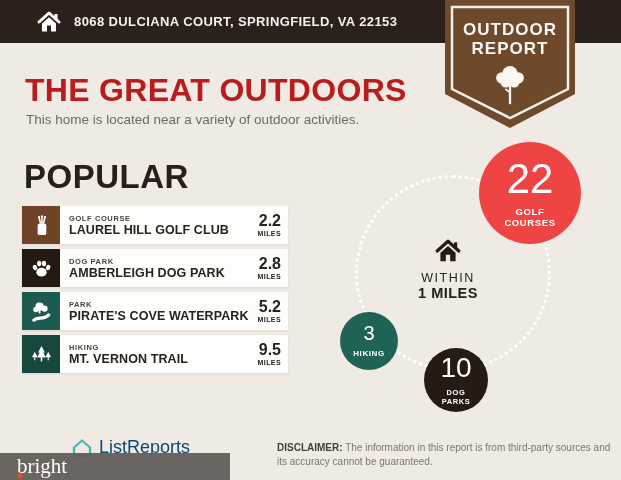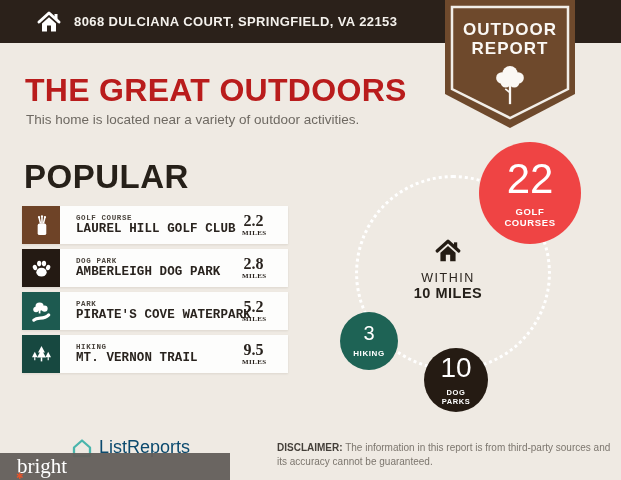--- a/index.html
+++ b/index.html
@@ -24,24 +24,24 @@
   .title{position:absolute;left:25px;top:72px;font-size:32px;font-weight:800;color:#b91c1c;letter-spacing:.3px;}
   .subtitle{position:absolute;left:26px;top:112px;font-size:13.5px;color:#6e6962;}
   .popular-h{position:absolute;left:24px;top:158px;font-size:33px;font-weight:800;color:#262019;letter-spacing:.5px;}
 
   
   .list{position:absolute;left:22px;top:206px;width:266px;}
   .item{display:flex;align-items:center;background:#fdfdfc;height:38px;margin-bottom:5px;
         box-shadow:0 1px 2px rgba(60,50,40,.10);}
   .sq{width:38px;height:38px;flex:0 0 38px;display:flex;align-items:center;justify-content:center;}
   .sq0{background:#6e4327;} .sq1{background:#241a13;} .sq2{background:#1d5a50;} .sq3{background:#174840;}
-  .itxt{flex:1;padding-left:16px;min-width:0;font-family:Liberation Mono, monospace;}
+  .itxt{flex:1;padding-left:9px;min-width:0;}
   .cat{font-size:7.5px;font-weight:700;letter-spacing:.6px;color:#4a443d;}
   .nm{font-size:12.5px;font-weight:800;color:#29231e;letter-spacing:.1px;white-space:nowrap;}
-  .dist{flex:0 0 46px;width:46px;text-align:center;padding-right:23px;box-sizing:border-box;font-family:Liberation Serif, serif;}
+  .dist{flex:0 0 46px;width:46px;text-align:right;padding-right:7px;box-sizing:border-box;}
   .dnum{font-size:16px;font-weight:800;color:#29231e;line-height:1.05;}
   .dunit{font-size:7px;font-weight:700;color:#29231e;letter-spacing:.4px;}
 
   
   .dashed{position:absolute;left:355px;top:175px;width:190px;height:190px;border:3px dotted #ffffff;
           border-radius:50%;z-index:1;}
   .circle{position:absolute;border-radius:50%;color:#fff;display:flex;flex-direction:column;
           align-items:center;justify-content:center;text-align:center;z-index:3;}
   .cnum{font-weight:400;line-height:1;}
   .clab{font-weight:700;letter-spacing:.6px;line-height:1.2;margin-top:6px;}
@@ -195,21 +195,21 @@
 
   <div class="dashed"></div>
 
   <div class="centerlab">
     <svg width="32" height="26" viewBox="0 0 26 24">
       <path d="M3 12 L13 3 L23 12" stroke="#241c14" stroke-width="3" fill="none" stroke-linecap="round" stroke-linejoin="round"></path>
       <rect x="18.5" y="4" width="3" height="5" fill="#241c14"></rect>
       <path d="M6 13.5 V21.5 H11 V15.5 H15 V21.5 H20 V13.5 L13 7.3 Z" fill="#241c14"></path>
     </svg>
     <div class="within">WITHIN</div>
-    <div class="tenmi">10 MILES</div>
+    <div class="tenmi">1 MILES</div>
   </div>
 
   <div class="circle c22">
     <div class="cnum">22</div>
     <div class="clab">GOLF COURSES</div>
   </div>
   <div class="circle c10">
     <div class="cnum">10</div>
     <div class="clab">DOG PARKS</div>
   </div>

